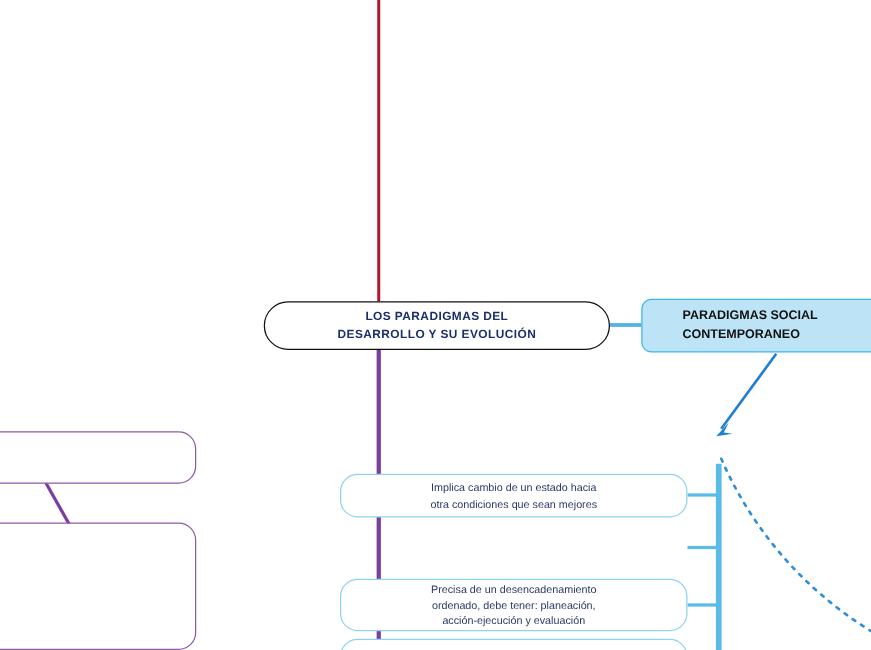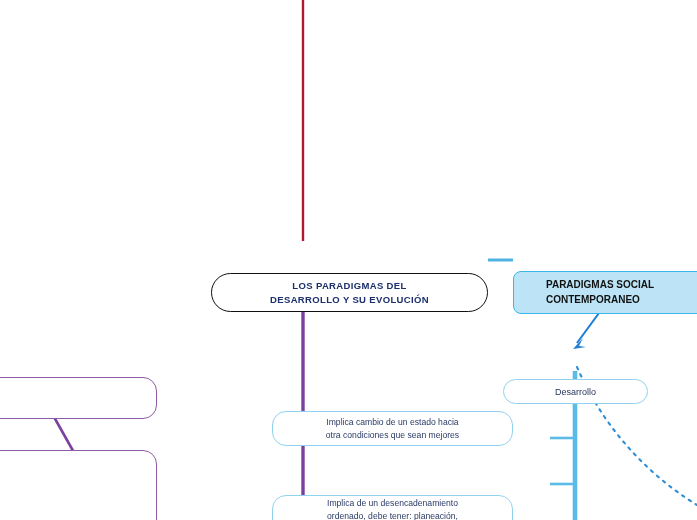--- a/index.html
+++ b/index.html
@@ -27,21 +27,20 @@
   }
 
   .node {
     position: absolute;
     box-sizing: border-box;
     display: flex;
     align-items: center;
     justify-content: center;
     text-align: center;
     z-index: 5;
-    margin-top: 32px;
   }
 
   
   #node-root {
     left: 211px;
     top: 241px;
     width: 277px;
     height: 39px;
     border: 1.6px solid #111111;
     border-radius: 20px;
@@ -87,21 +86,21 @@
 
   
   .blue-item {
     border: 1.4px solid #8fd3f0;
     border-radius: 14px;
     background: #ffffff;
     color: #2a3a66;
     font-size: 8.6px;
     line-height: 1.5;
     left: 272px;
-    width: 241px;
+    width: 278px;
     align-items: center;
   }
   #blue-item-0 { top: 379px; height: 35px; }
   #blue-item-1 { top: 421px; height: 35px; }
   #blue-item-2 { top: 463px; height: 42px; }
   #blue-item-3 { top: 511px; height: 40px; border-radius: 14px 14px 0 0; }
 
   
   .purple-item {
     border: 1.4px solid #8e5ba6;
@@ -162,32 +161,29 @@
   <div class="node" id="node-root">
     <span class="purple-text">LOS PARADIGMAS DEL
 DESARROLLO Y SU EVOLUCIÓN</span>
   </div>
 
   <div class="node" id="node-dsc">
     <span class="purple-text">PARADIGMAS SOCIAL
 CONTEMPORANEO</span>
   </div>
 
-  <div class="node" id="node-desarrollo">
-    <span>Desarrollo</span>
-  </div>
 
   <div class="node blue-item" id="blue-item-0">
     <span class="purple-text">Implica cambio de un estado hacia
 otra condiciones que sean mejores</span>
   </div>
 
 
   <div class="node blue-item" id="blue-item-2">
-    <span class="purple-text">Implica de un desencadenamiento
+    <span class="purple-text">Precisa de un desencadenamiento
 ordenado, debe tener: planeación,
 acción-ejecución y evaluación</span>
   </div>
 
   <div class="node blue-item" id="blue-item-3">
     <span class="purple-text"></span>
   </div>
 
   <div class="node purple-item" id="purple-item-0">
     

